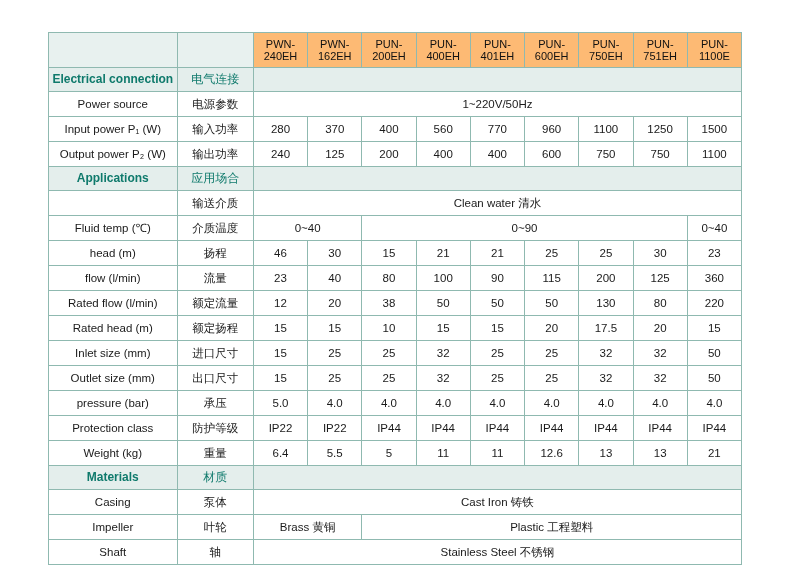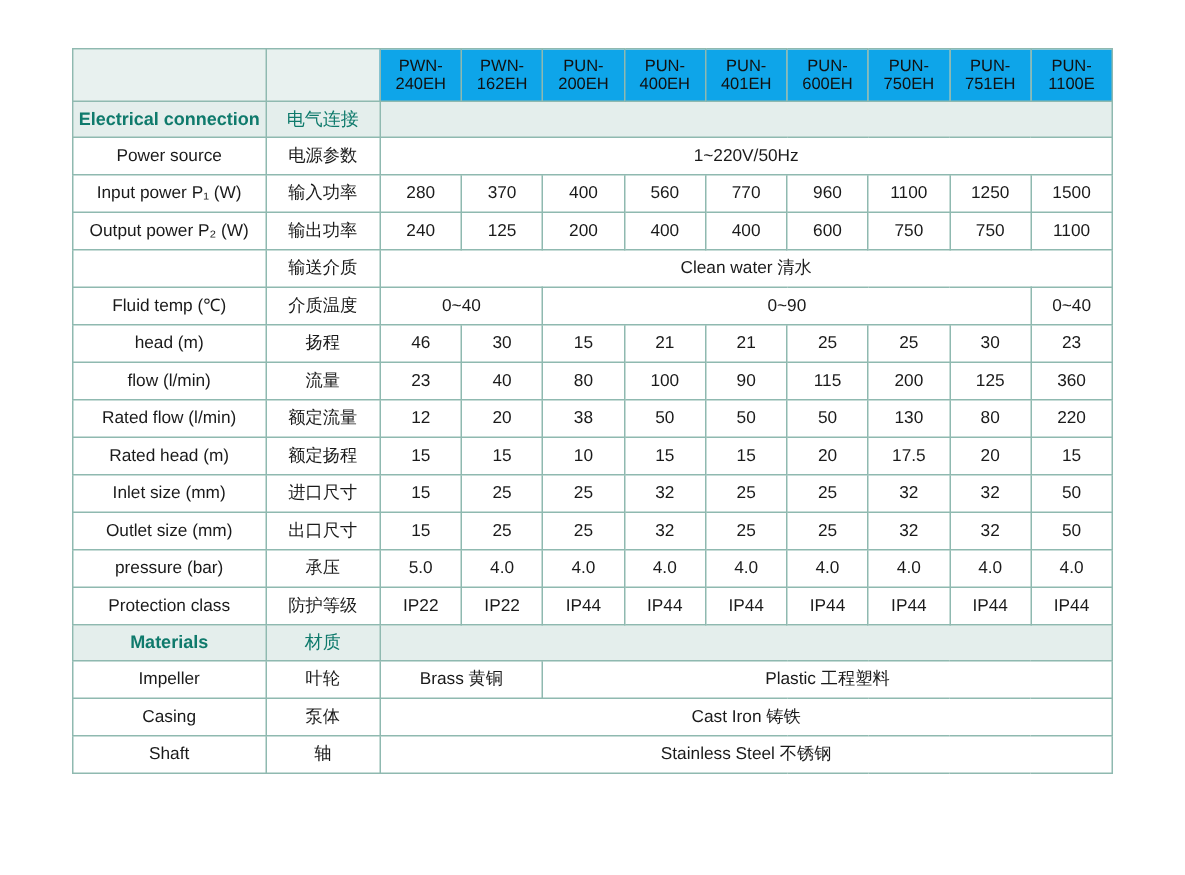--- a/index.html
+++ b/index.html
@@ -47,21 +47,21 @@
     text-align: left;
     padding-left: 7px;
     font-size: 11.5px;
   }
   td.cn-label {
     text-align: center;
     font-size: 12px;
   }
   
   tr.head td {
-    background: #0ea5e9;
+    background: #fdba74;
     font-size: 11px;
     line-height: 12px;
     height: 34px;
     color: #111;
   }
   tr.head td.blank {
     background: #e8f1ef;
     border-left-color: #8fb9b0;
   }
   
@@ -156,20 +156,25 @@
         <td class="num">125</td>
         <td class="num">200</td>
         <td class="num">400</td>
         <td class="num">400</td>
         <td class="num">600</td>
         <td class="num">750</td>
         <td class="num">750</td>
         <td class="num">1100</td>
       </tr>
 
+      <tr class="section">
+        <td class="en-label">Applications</td>
+        <td class="cn-label">应用场合</td>
+        <td class="fill" colspan="9"></td>
+      </tr>
 
       <tr>
         <td class="en-label"></td>
         <td class="cn-label">输送介质</td>
         <td class="merged" colspan="9">Clean water  清水</td>
       </tr>
 
       <tr>
         <td class="en-label">Fluid temp (℃)</td>
         <td class="cn-label">介质温度</td>
@@ -284,41 +289,54 @@
         <td class="small">IP22</td>
         <td class="small">IP44</td>
         <td class="small">IP44</td>
         <td class="small">IP44</td>
         <td class="small">IP44</td>
         <td class="small">IP44</td>
         <td class="small">IP44</td>
         <td class="small">IP44</td>
       </tr>
 
+      <tr>
+        <td class="en-label">Weight (kg)</td>
+        <td class="cn-label">重量</td>
+        <td class="num">6.4</td>
+        <td class="num">5.5</td>
+        <td class="num">5</td>
+        <td class="num">11</td>
+        <td class="num">11</td>
+        <td class="num">12.6</td>
+        <td class="num">13</td>
+        <td class="num">13</td>
+        <td class="num">21</td>
+      </tr>
 
       <tr class="section">
         <td class="en-label">Materials</td>
         <td class="cn-label">材质</td>
         <td class="fill" colspan="9"></td>
       </tr>
 
       <tr>
+        <td class="en-label">Casing</td>
+        <td class="cn-label">泵体</td>
+        <td class="merged" colspan="9">Cast Iron  铸铁</td>
+      </tr>
+
+      <tr>
         <td class="en-label">Impeller</td>
         <td class="cn-label">叶轮</td>
         <td class="merged" colspan="2">Brass  黄铜</td>
         <td class="merged" colspan="7">Plastic  工程塑料</td>
       </tr>
 
       <tr>
-        <td class="en-label">Casing</td>
-        <td class="cn-label">泵体</td>
-        <td class="merged" colspan="9">Cast Iron  铸铁</td>
-      </tr>
-
-      <tr>
         <td class="en-label">Shaft</td>
         <td class="cn-label">轴</td>
         <td class="merged" colspan="9">Stainless Steel  不锈钢</td>
       </tr>
 
     </tbody>
   </table>
 </div>
 
 </body></html>

